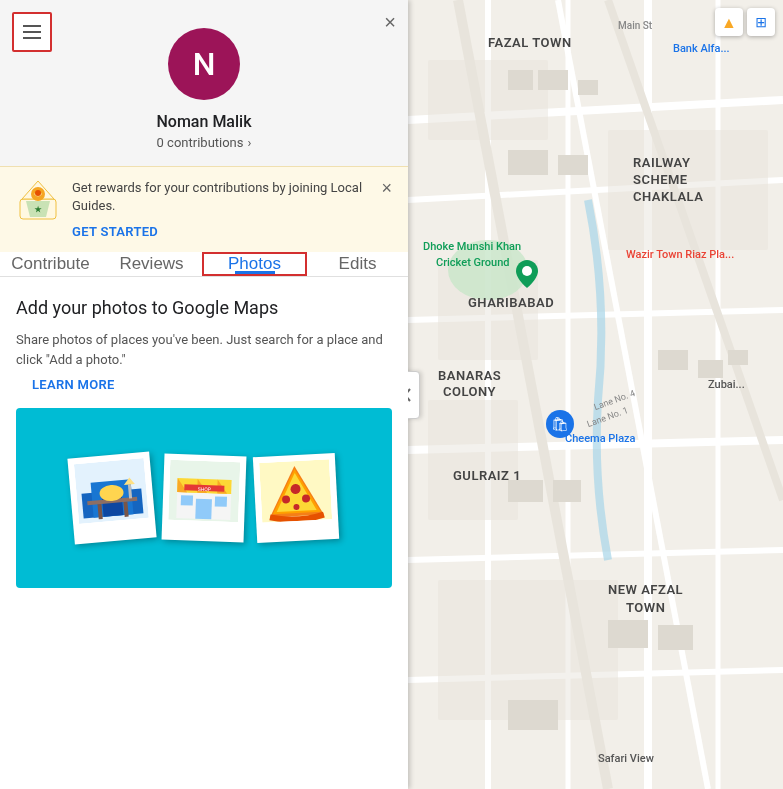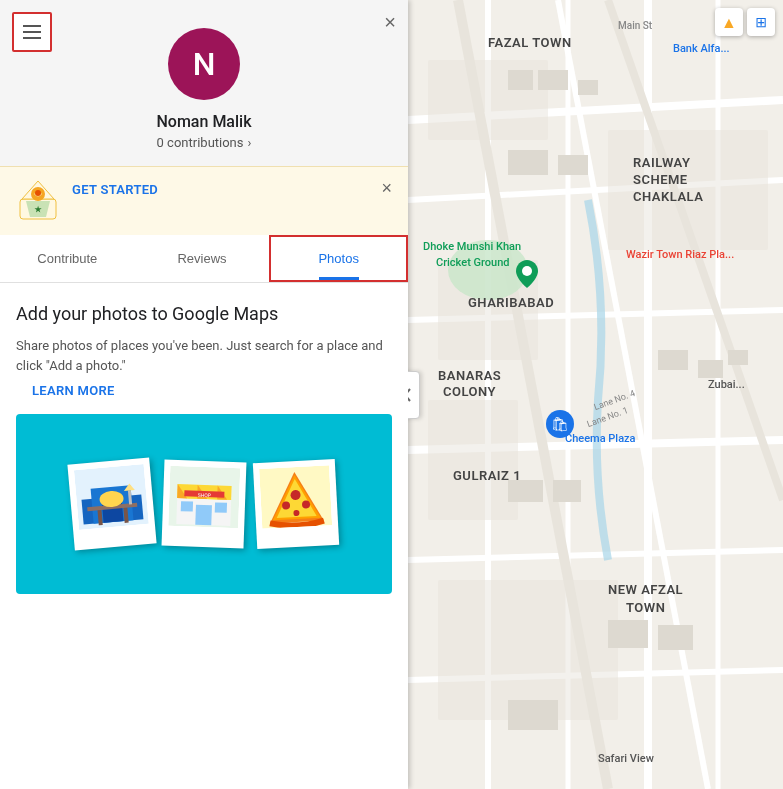--- a/index.html
+++ b/index.html
@@ -142,23 +142,23 @@
     }
 
     
     .tabs {
       display: flex;
       border-bottom: 1px solid #e0e0e0;
       background: #fff;
     }
     .tab {
       flex: 1;
-      padding: 14px 4px;
+      padding: 0 4px;
       text-align: center;
-      font-size: 13px;
+      font-size: 17px;
       color: #666;
       cursor: pointer;
       position: relative;
       border: none;
       background: none;
     }
     .tab.active {
       color: #1a73e8;
       font-weight: 500;
       border: 2px solid #d32f2f;
@@ -366,29 +366,31 @@
         <rect x="4" y="20" width="36" height="20" rx="3" fill="#fff8e1" stroke="#f0c040" stroke-width="1"></rect>
         <polygon points="22,2 38,20 6,20" fill="#fff8e1" stroke="#f0c040" stroke-width="1"></polygon>
         <circle cx="22" cy="15" r="7" fill="#f5a623"></circle>
         <path d="M18 15 Q22 10 26 15 Q22 20 18 15Z" fill="white" opacity="0.6"></path>
         <circle cx="22" cy="14" r="3" fill="#e65100"></circle>
         <path d="M10 22 L34 22 L30 38 L14 38Z" fill="#4caf50" opacity="0.3"></path>
         <text x="22" y="33" text-anchor="middle" font-size="8" fill="#2e7d32" font-weight="bold">★</text>
       </svg>
     </div>
     <div class="banner-text">
+      <p>Get rewards for your contributions by joining Local Guides.</p>
       <span class="banner-cta">GET STARTED</span>
     </div>
     <button class="banner-close">×</button>
   </div>
 
   <div class="tabs">
     <button class="tab">Contribute</button>
     <button class="tab">Reviews</button>
     <button class="tab active">Photos</button>
+    <button class="tab">Edits</button>
   </div>
 
   <div class="content">
     <h2>Add your photos to Google Maps</h2>
     <p>Share photos of places you've been. Just search for a place and click "Add a photo."</p>
     <span class="learn-more">LEARN MORE</span>
 
     <div class="photo-banner">
 
       <div class="polaroid p1">

